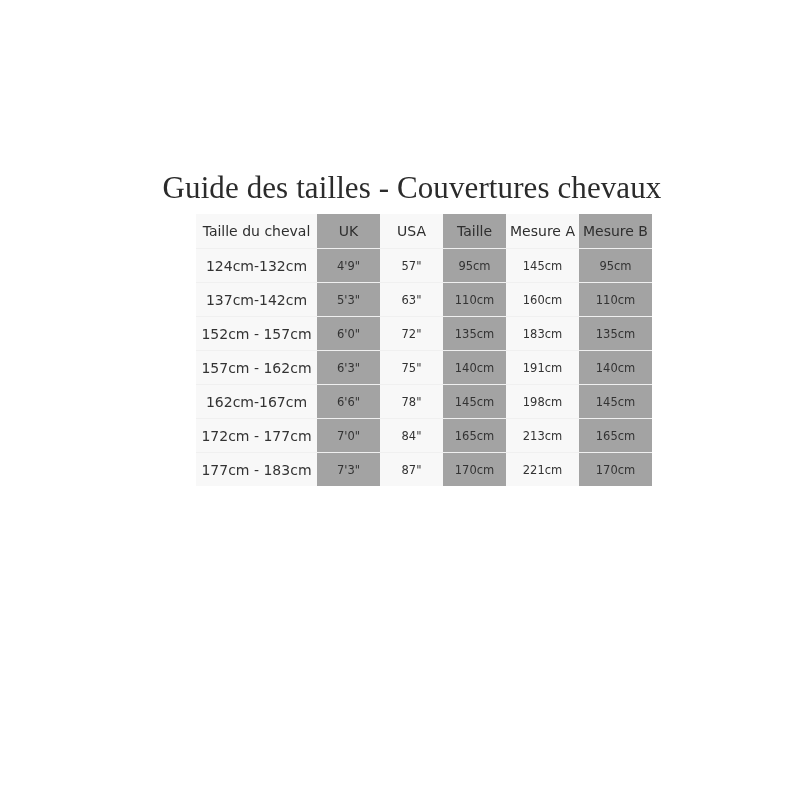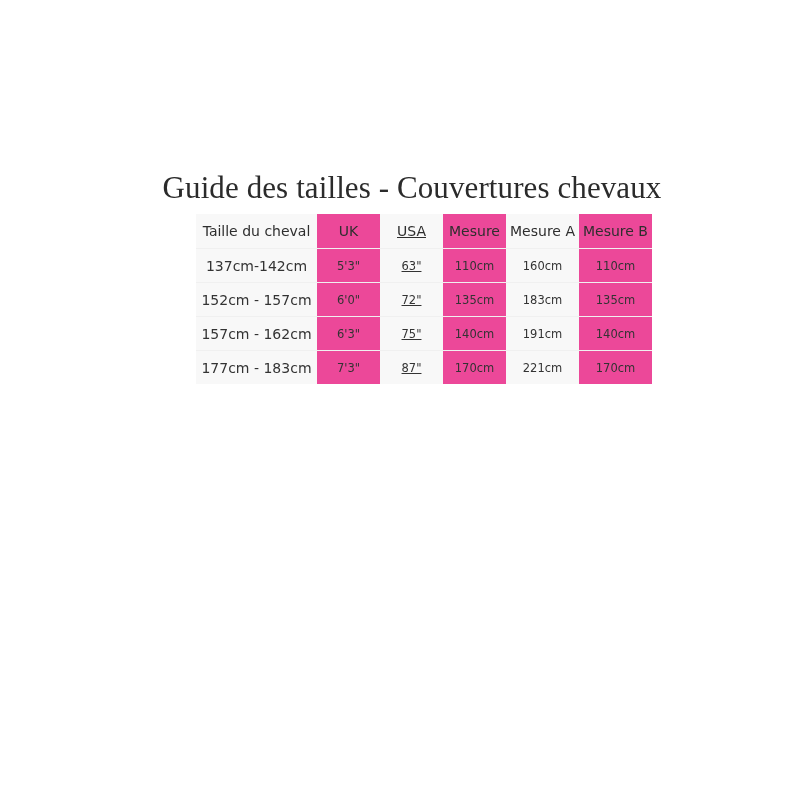--- a/index.html
+++ b/index.html
@@ -53,46 +53,54 @@
     }
     table.size-table td {
       font-size: 11.5px;
       color: #333;
     }
     table.size-table td.c0 {
       font-size: 14px;
     }
     .c0 { width: 121px; }
     .c1 { width: 63px; }
-    .c2 { width: 63px; text-decoration: underline; }
+    .c2 { width: 63px; }
     .c3 { width: 63px; }
     .c4 { width: 73px; }
     .c5 { width: 73px; }
     .shade { background: #f8f8f8; }
-    .plain { background: #ec4899; }
+    .plain { background: #a3a3a3; }
     table.size-table tr:last-child td { border-bottom: none; }
   </style>
 </head>
 <body>
 
 <div class="page">
   <h1 class="title">Guide des tailles - Couvertures chevaux</h1>
 
   <table class="size-table">
     <thead>
       <tr>
         <th class="c0 shade">Taille du cheval</th>
         <th class="c1 plain">UK</th>
         <th class="c2 shade">USA</th>
-        <th class="c3 plain">Mesure</th>
+        <th class="c3 plain">Taille</th>
         <th class="c4 shade">Mesure A</th>
         <th class="c5 plain">Mesure B</th>
       </tr>
     </thead>
     <tbody id="table-body">
+      <tr>
+        <td class="c0 shade">124cm-132cm</td>
+        <td class="c1 plain">4'9"</td>
+        <td class="c2 shade">57"</td>
+        <td class="c3 plain">95cm</td>
+        <td class="c4 shade">145cm</td>
+        <td class="c5 plain">95cm</td>
+      </tr>
       <tr>
         <td class="c0 shade">137cm-142cm</td>
         <td class="c1 plain">5'3"</td>
         <td class="c2 shade">63"</td>
         <td class="c3 plain">110cm</td>
         <td class="c4 shade">160cm</td>
         <td class="c5 plain">110cm</td>
       </tr>
       <tr>
         <td class="c0 shade">152cm - 157cm</td>
@@ -104,20 +112,36 @@
       </tr>
       <tr>
         <td class="c0 shade">157cm - 162cm</td>
         <td class="c1 plain">6'3"</td>
         <td class="c2 shade">75"</td>
         <td class="c3 plain">140cm</td>
         <td class="c4 shade">191cm</td>
         <td class="c5 plain">140cm</td>
       </tr>
       <tr>
+        <td class="c0 shade">162cm-167cm</td>
+        <td class="c1 plain">6'6"</td>
+        <td class="c2 shade">78"</td>
+        <td class="c3 plain">145cm</td>
+        <td class="c4 shade">198cm</td>
+        <td class="c5 plain">145cm</td>
+      </tr>
+      <tr>
+        <td class="c0 shade">172cm - 177cm</td>
+        <td class="c1 plain">7'0"</td>
+        <td class="c2 shade">84"</td>
+        <td class="c3 plain">165cm</td>
+        <td class="c4 shade">213cm</td>
+        <td class="c5 plain">165cm</td>
+      </tr>
+      <tr>
         <td class="c0 shade">177cm - 183cm</td>
         <td class="c1 plain">7'3"</td>
         <td class="c2 shade">87"</td>
         <td class="c3 plain">170cm</td>
         <td class="c4 shade">221cm</td>
         <td class="c5 plain">170cm</td>
       </tr>
     </tbody>
   </table>
 </div>

